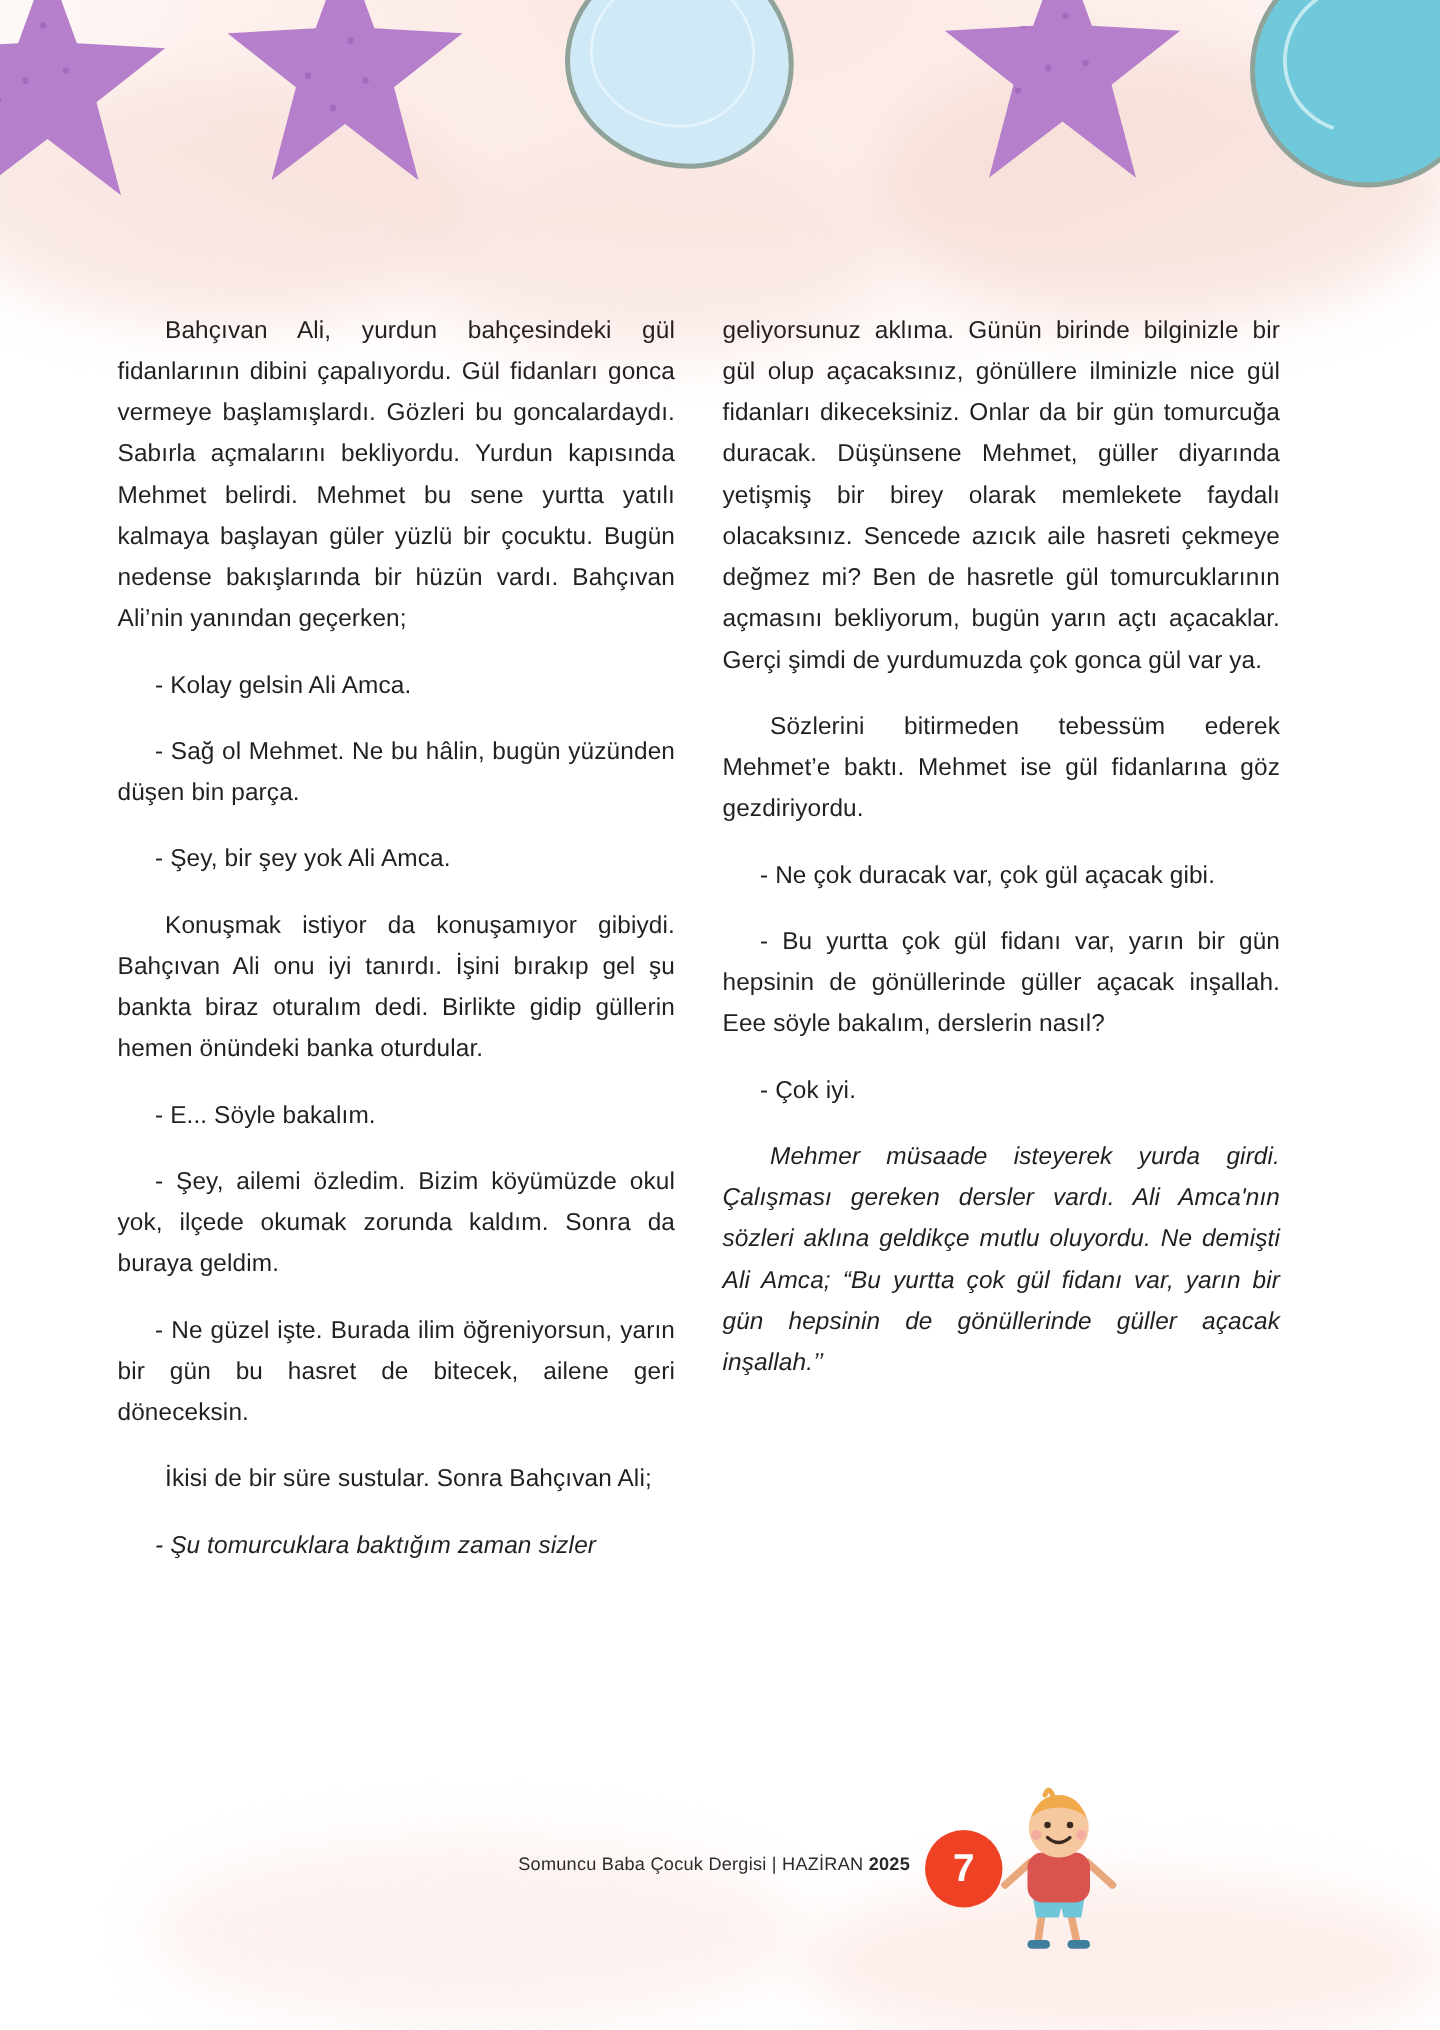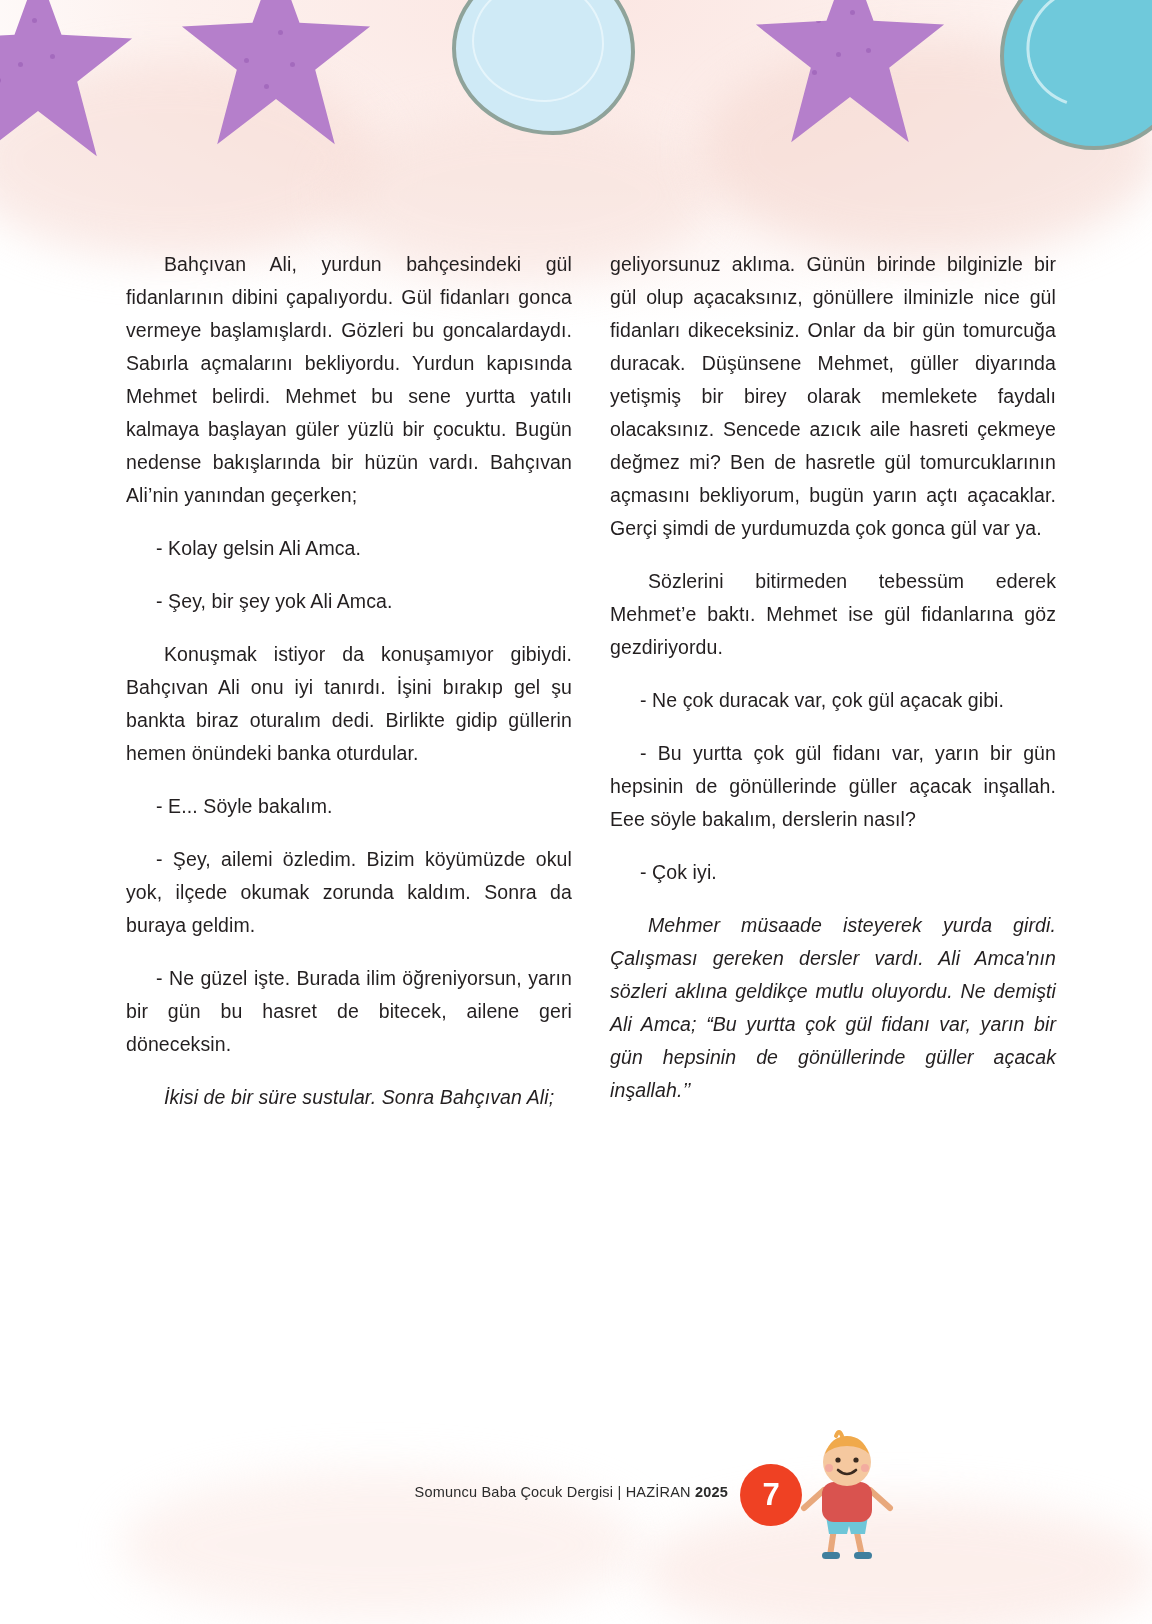--- a/index.html
+++ b/index.html
@@ -87,21 +87,21 @@
     border-radius: 50%;
     border-bottom-color: transparent;
     border-right-color: transparent;
     transform: rotate(-25deg);
     opacity: .9;
   }
 
   
   .content {
     position: absolute;
-    left: 126px;
+    left: 94px;
     top: 248px;
     width: 930px;
     display: flex;
     gap: 38px;
   }
   .col {
     width: 446px;
   }
   p {
     margin: 0 0 20px 0;
@@ -212,26 +212,28 @@
     </div>
   </div>
 
 </div>
 
 <div class="content">
 
   <div class="col">
     <p class="indent">Bahçıvan Ali, yurdun bahçesindeki gül fidanlarının dibini çapalıyordu.  Gül fidanları gonca vermeye başlamışlardı. Gözleri bu goncalardaydı. Sabırla açmalarını bekliyordu. Yurdun kapısında Mehmet belirdi. Mehmet bu sene yurtta yatılı kalmaya başlayan güler yüzlü bir çocuktu. Bugün nedense bakışlarında bir hüzün vardı. Bahçıvan Ali’nin yanından geçerken;</p>
     <p class="dash">- Kolay gelsin Ali Amca.</p>
+    <p class="dash">- Sağ ol Mehmet. Ne bu hâlin, bugün yüzünden düşen bin parça.</p>
     <p class="dash">- Şey, bir şey yok Ali Amca.</p>
     <p class="indent">Konuşmak istiyor da konuşamıyor gibiydi. Bahçıvan Ali onu iyi tanırdı. İşini bırakıp gel şu bankta biraz oturalım dedi. Birlikte gidip güllerin hemen önündeki banka oturdular.</p>
     <p class="dash">- E... Söyle bakalım.</p>
     <p class="dash">- Şey, ailemi özledim. Bizim köyümüzde okul yok, ilçede okumak zorunda kaldım. Sonra da buraya geldim.</p>
     <p class="dash">- Ne güzel işte. Burada ilim öğreniyorsun, yarın bir gün bu hasret de bitecek, ailene geri döneceksin.</p>
     <p class="indent">İkisi de bir süre sustular. Sonra Bahçıvan Ali;</p>
+    <p class="dash">- Şu tomurcuklara baktığım zaman sizler</p>
   </div>
 
   <div class="col">
     <p class="plain">geliyorsunuz aklıma. Günün birinde bilginizle bir gül olup açacaksınız, gönüllere ilminizle nice gül fidanları dikeceksiniz. Onlar da bir gün tomurcuğa duracak. Düşünsene Mehmet, güller diyarında yetişmiş bir birey olarak memlekete faydalı olacaksınız. Sencede azıcık aile hasreti çekmeye değmez mi? Ben de hasretle gül tomurcuklarının açmasını bekliyorum, bugün yarın açtı açacaklar. Gerçi şimdi de yurdumuzda çok gonca gül var ya.</p>
     <p class="indent">Sözlerini bitirmeden tebessüm ederek Mehmet’e baktı. Mehmet ise gül fidanlarına göz gezdiriyordu.</p>
     <p class="dash">- Ne çok duracak var, çok gül açacak gibi.</p>
     <p class="dash">- Bu yurtta çok gül fidanı var, yarın bir gün hepsinin de gönüllerinde güller açacak inşallah. Eee söyle bakalım, derslerin nasıl?</p>
     <p class="dash">- Çok iyi.</p>
     <p class="indent">Mehmer müsaade isteyerek yurda girdi. Çalışması gereken dersler vardı. Ali Amca'nın sözleri aklına geldikçe mutlu oluyordu. Ne demişti Ali Amca; “Bu yurtta çok gül fidanı var, yarın bir gün hepsinin de gönüllerinde güller açacak inşallah.’’</p>
   </div>

